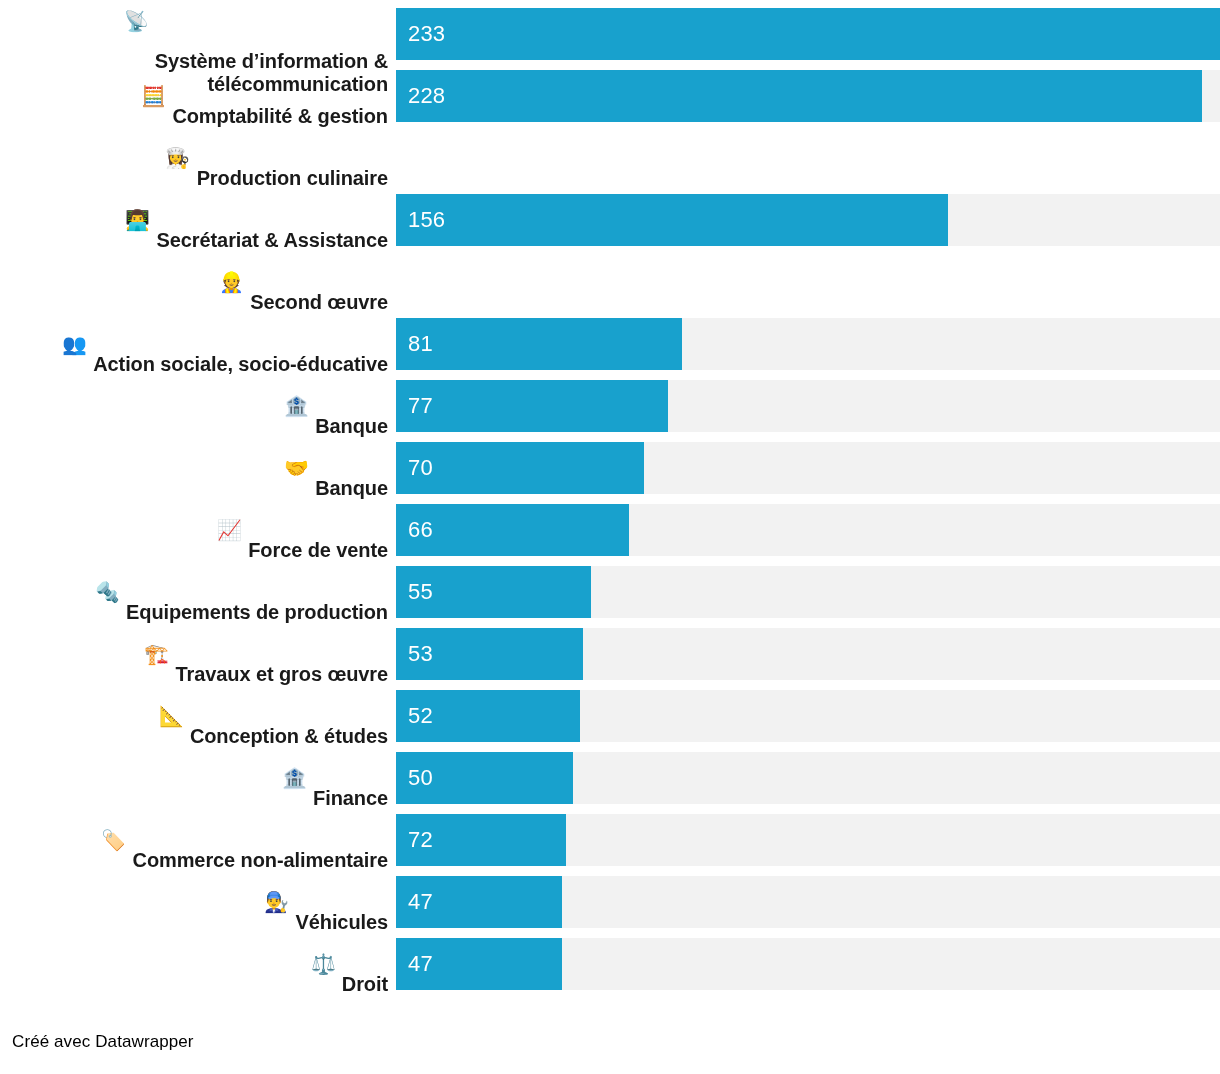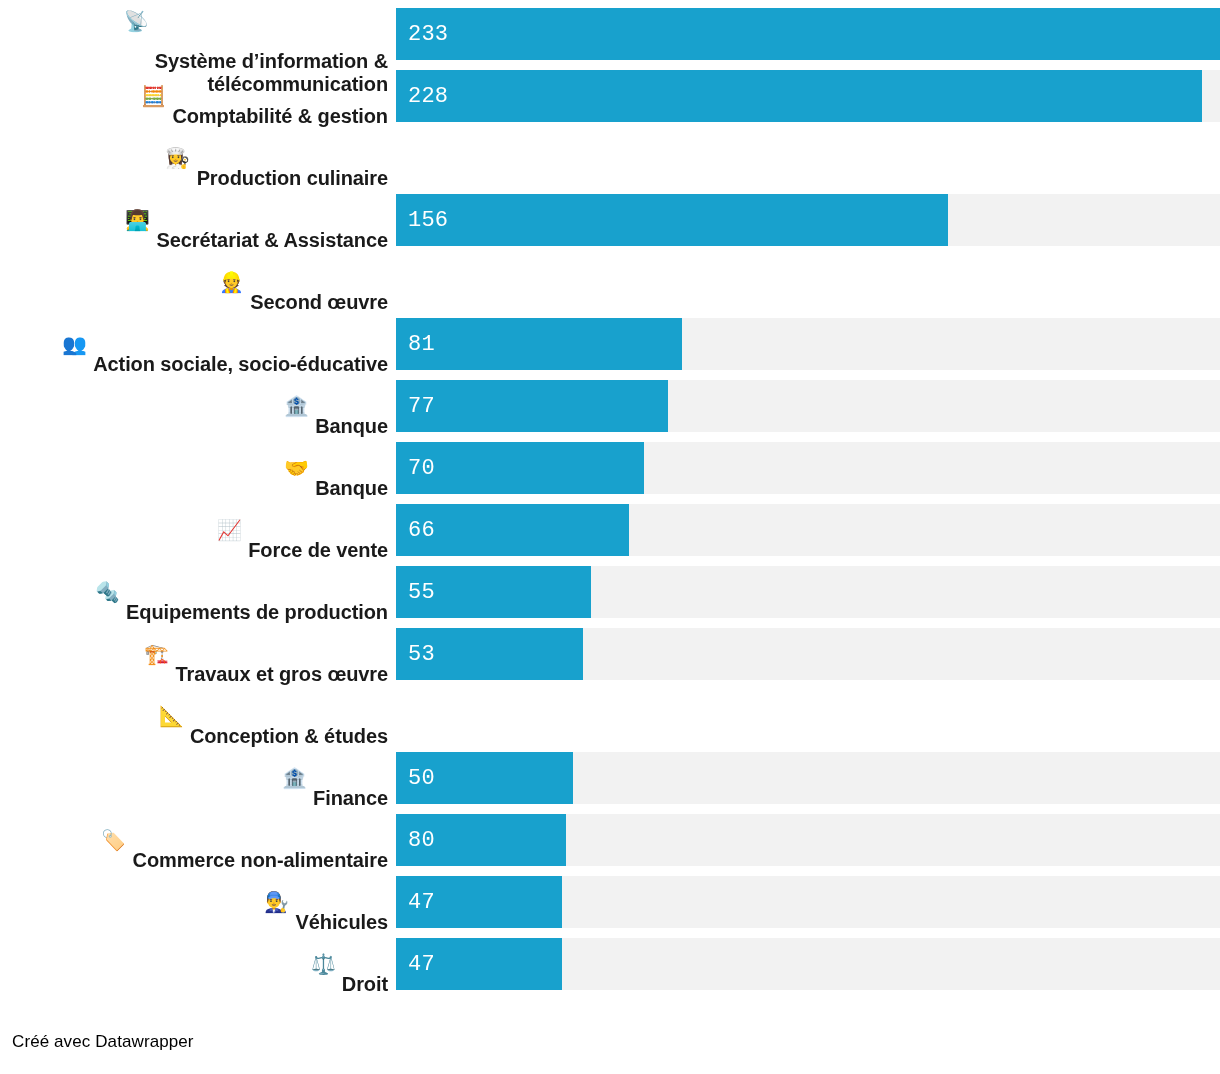--- a/index.html
+++ b/index.html
@@ -88,21 +88,20 @@
     position: absolute;
     left: 12px;
     top: 0;
     height: 52px;
     display: flex;
     align-items: center;
     font-size: 22px;
     color: #ffffff;
     font-weight: normal;
     letter-spacing: 0.2px;
-    font-family: Liberation Mono, monospace;
   }
 
   #footer {
     position: absolute;
     left: 12px;
     bottom: 22px;
     font-size: 17px;
     color: #000000;
     letter-spacing: 0.1px;
   }
@@ -212,39 +211,43 @@
         <div class="track">
           <div class="bar-fill" style="width: 22.75%; background: rgb(24, 161, 205);"></div>
           <div class="bar-value">53</div>
         </div>
       </div>
       <div class="bar-row">
         <div class="row-label">
           <span class="label-emoji">📐</span>
           <span class="label-text">Conception &amp; études</span>
         </div>
+        <div class="track">
+          <div class="bar-fill" style="width: 22.32%; background: rgb(24, 161, 205);"></div>
+          <div class="bar-value">52</div>
+        </div>
       </div>
       <div class="bar-row">
         <div class="row-label">
           <span class="label-emoji">🏦</span>
           <span class="label-text">Finance</span>
         </div>
         <div class="track">
           <div class="bar-fill" style="width: 21.46%; background: rgb(24, 161, 205);"></div>
           <div class="bar-value">50</div>
         </div>
       </div>
       <div class="bar-row">
         <div class="row-label">
           <span class="label-emoji">🏷️</span>
           <span class="label-text">Commerce non-alimentaire</span>
         </div>
         <div class="track">
           <div class="bar-fill" style="width: 20.6%; background: rgb(24, 161, 205);"></div>
-          <div class="bar-value">80</div>
+          <div class="bar-value">72</div>
         </div>
       </div>
       <div class="bar-row">
         <div class="row-label">
           <span class="label-emoji">👨‍🔧</span>
           <span class="label-text">Véhicules</span>
         </div>
         <div class="track">
           <div class="bar-fill" style="width: 20.17%; background: rgb(24, 161, 205);"></div>
           <div class="bar-value">47</div>

